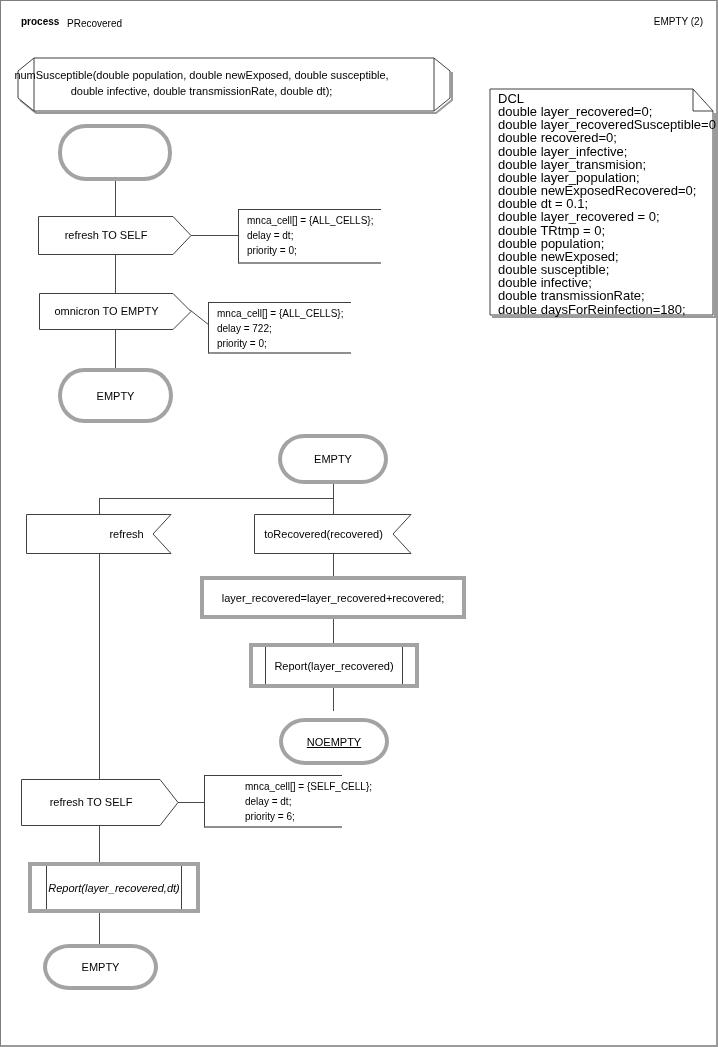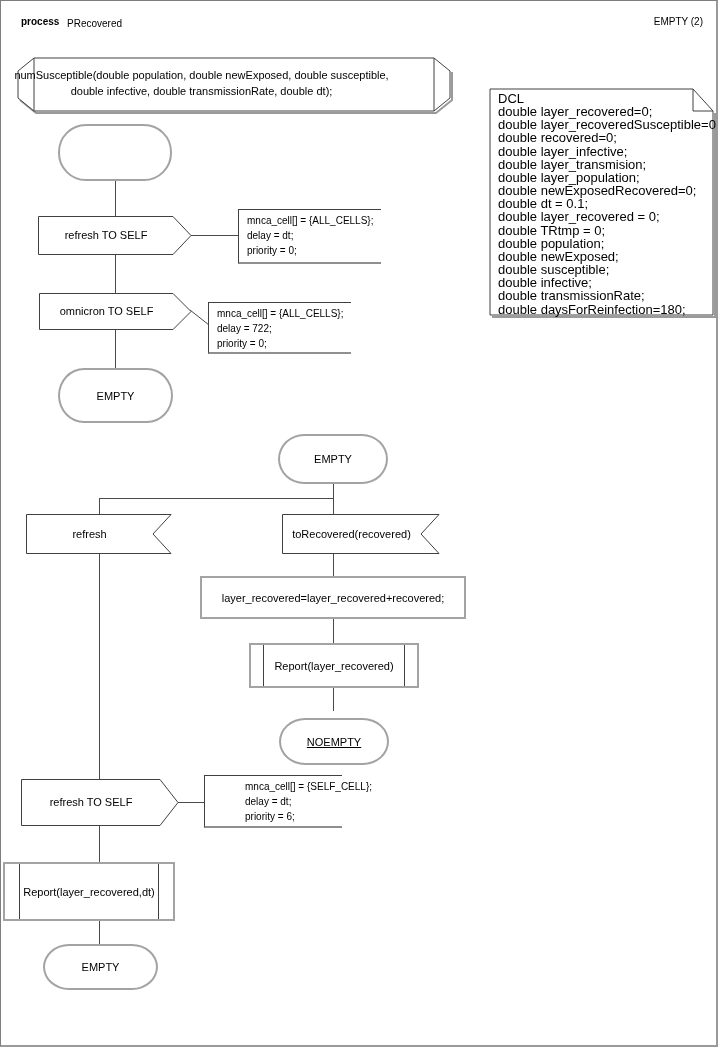--- a/index.html
+++ b/index.html
@@ -17,21 +17,21 @@
   }
   .abs{position:absolute;}
   .vline{position:absolute;width:1px;background:#4a4a4a;}
   .hline{position:absolute;height:1px;background:#4a4a4a;}
   .lbl{
     position:absolute;
     display:flex;align-items:center;justify-content:center;
     text-align:center;font-size:11px;line-height:13px;
   }
   .rect-shape{
-    position:absolute;background:#fff;border:2px solid #a3a3a3;
+    position:absolute;background:#fff;border:4px solid #a3a3a3;
     display:flex;align-items:center;justify-content:center;
     font-size:11px;text-align:center;box-sizing:border-box;
   }
   .state{border-radius:26px / 50%;}
   .proc-bar{position:absolute;top:0;bottom:0;width:1px;background:#404040;}
   .comment-box{
     position:absolute;background:#fff;
     border-top:1px solid #404040;border-left:1px solid #404040;
     border-bottom:2px solid #8f8f8f;
     font-size:10px;line-height:15px;
@@ -116,38 +116,38 @@
     <div class="lbl" style="left:0;top:0;width:136px;height:39px;">refresh TO SELF</div>
   </div>
   <div class="comment-box" style="left:237px;top:208px;width:143px;height:55px;">mnca_cell[] = {ALL_CELLS};
 delay = dt;
 priority = 0;</div>
 
   <div class="abs" style="left:38px;top:292px;width:153px;height:37px;">
     <svg width="153" height="37">
       <polygon class="shape" points="0.5,0.5 134,0.5 152,18.5 134,36.5 0.5,36.5"></polygon>
     </svg>
-    <div class="lbl" style="left:0;top:0;width:135px;height:37px;">omnicron TO SELF</div>
+    <div class="lbl" style="left:0;top:0;width:135px;height:37px;">omnicron TO EMPTY</div>
   </div>
   <div class="comment-box" style="left:207px;top:301px;width:143px;height:52px;">mnca_cell[] = {ALL_CELLS};
 delay = 722;
 priority = 0;</div>
 
   <div class="rect-shape state" style="left:57px;top:367px;width:115px;height:55px;">EMPTY</div>
 
   <div class="rect-shape state" style="left:277px;top:433px;width:110px;height:50px;">EMPTY</div>
 
   <div class="abs" style="left:25px;top:513px;width:146px;height:40px;">
     <svg width="146" height="40">
       <polygon class="shape" points="0.5,0.5 145,0.5 127,20 145,39.5 0.5,39.5"></polygon>
     </svg>
-    <div class="lbl" style="left:0;top:0;width:127px;height:40px;">refresh</div>
+    <div class="lbl" style="left:0;top:0;width:127px;height:40px;padding-left:37px;">refresh</div>
   </div>
 
-  <div class="abs" style="left:253px;top:513px;width:158px;height:53px;margin-left:28px;">
+  <div class="abs" style="left:253px;top:513px;width:158px;height:53px;">
     <svg width="158" height="40">
       <polygon class="shape" points="0.5,0.5 157,0.5 139,20 157,39.5 0.5,39.5"></polygon>
     </svg>
     <div class="lbl" style="left:0;top:0;width:139px;height:40px;">toRecovered(recovered)</div>
   </div>
 
   <div class="rect-shape" style="left:248px;top:642px;width:170px;height:45px;">
     <div class="proc-bar" style="left:12px;"></div>
     <div class="proc-bar" style="right:12px;"></div>
     <span>Report(layer_recovered)</span>
@@ -160,21 +160,21 @@
   <div class="abs" style="left:20px;top:778px;width:158px;height:47px;">
     <svg width="158" height="47">
       <polygon class="shape" points="0.5,0.5 139,0.5 157,23.5 139,46.5 0.5,46.5"></polygon>
     </svg>
     <div class="lbl" style="left:0;top:0;width:140px;height:47px;">refresh TO SELF</div>
   </div>
   <div class="comment-box" style="left:203px;top:774px;width:138px;height:53px;padding-left:40px;">mnca_cell[] = {SELF_CELL};
 delay = dt;
 priority = 6;</div>
 
-  <div class="rect-shape" style="left:2px;top:861px;width:172px;height:59px;">
+  <div class="rect-shape" style="left:27px;top:861px;width:172px;height:51px;font-style:italic;">
     <div class="proc-bar" style="left:14px;"></div>
     <div class="proc-bar" style="right:14px;"></div>
     <span>Report(layer_recovered,dt)</span>
   </div>
 
   <div class="rect-shape state" style="left:42px;top:943px;width:115px;height:46px;">EMPTY</div>
 
 </div>
 
 </body></html>

